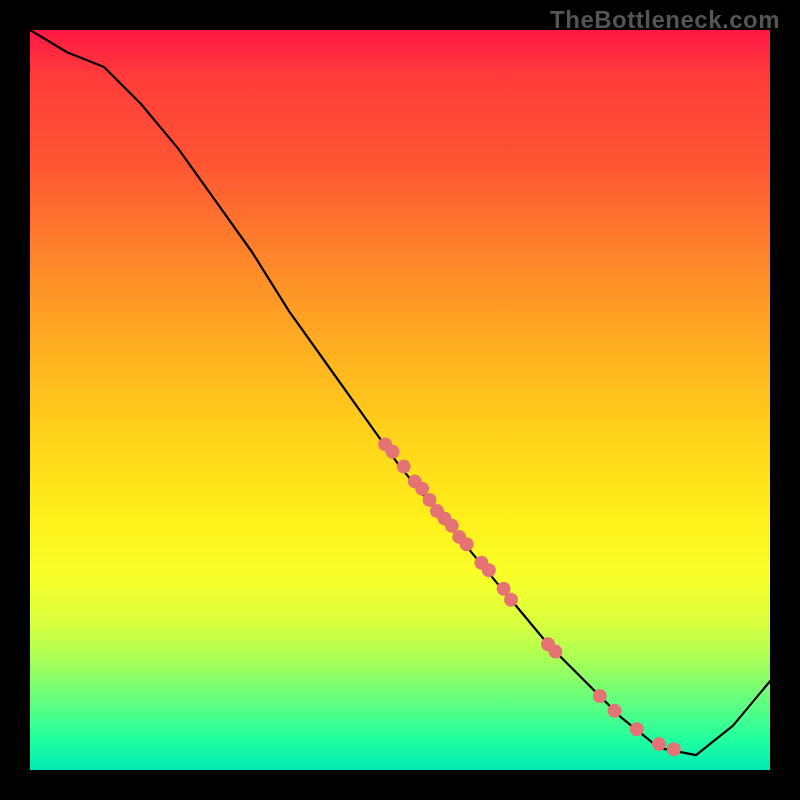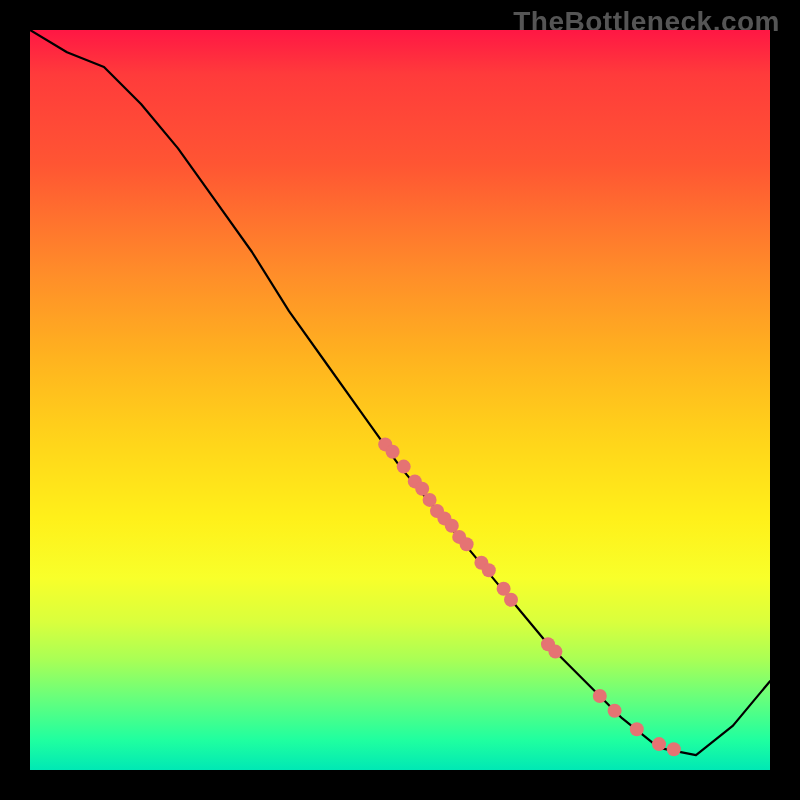--- a/index.html
+++ b/index.html
@@ -15,21 +15,21 @@
     position: relative;
     width: 800px;
     height: 800px;
     background: #000;
   }
   .watermark {
     position: absolute;
     top: 6px;
     right: 20px;
     color: #555;
-    font-size: 28px;
+    font-size: 24px;
     font-weight: bold;
     letter-spacing: 0.5px;
     user-select: none;
   }
   .plot {
     position: absolute;
     left: 30px;
     top: 30px;
     width: 740px;
     height: 740px;

